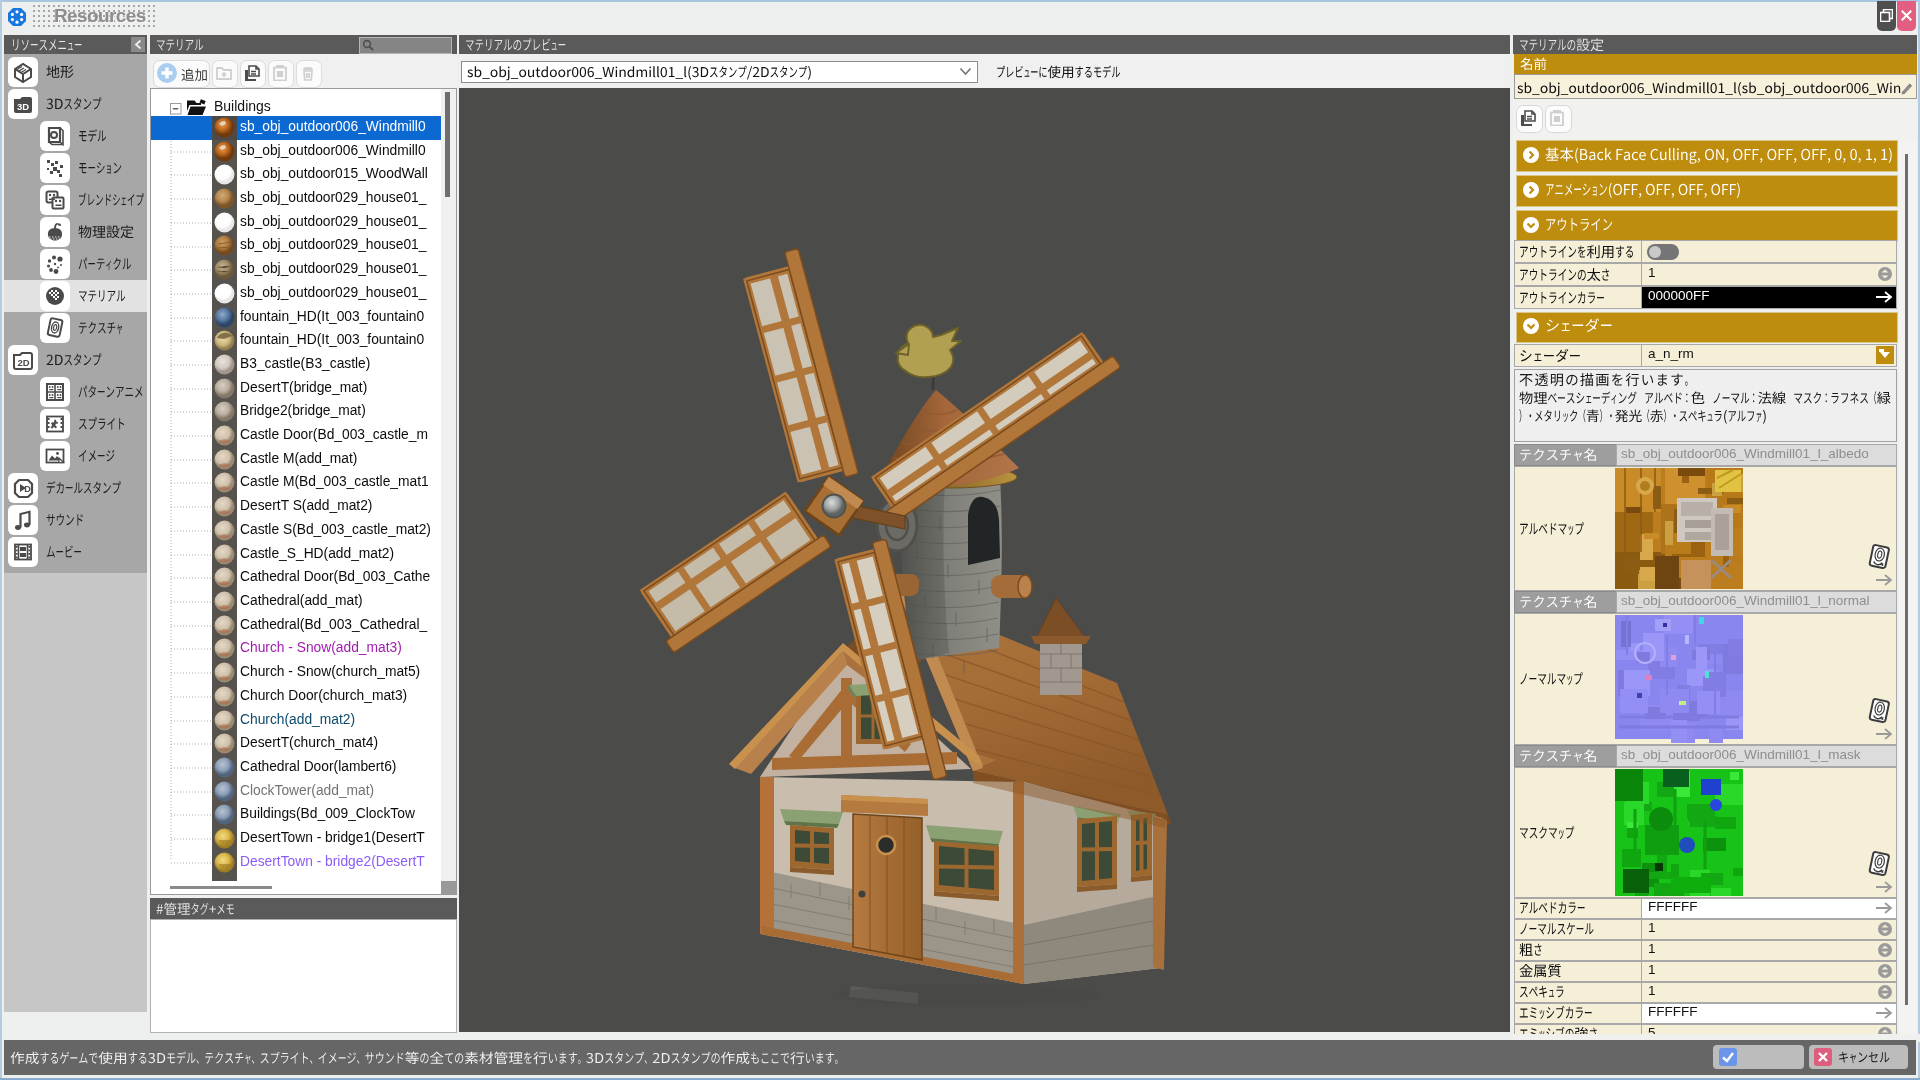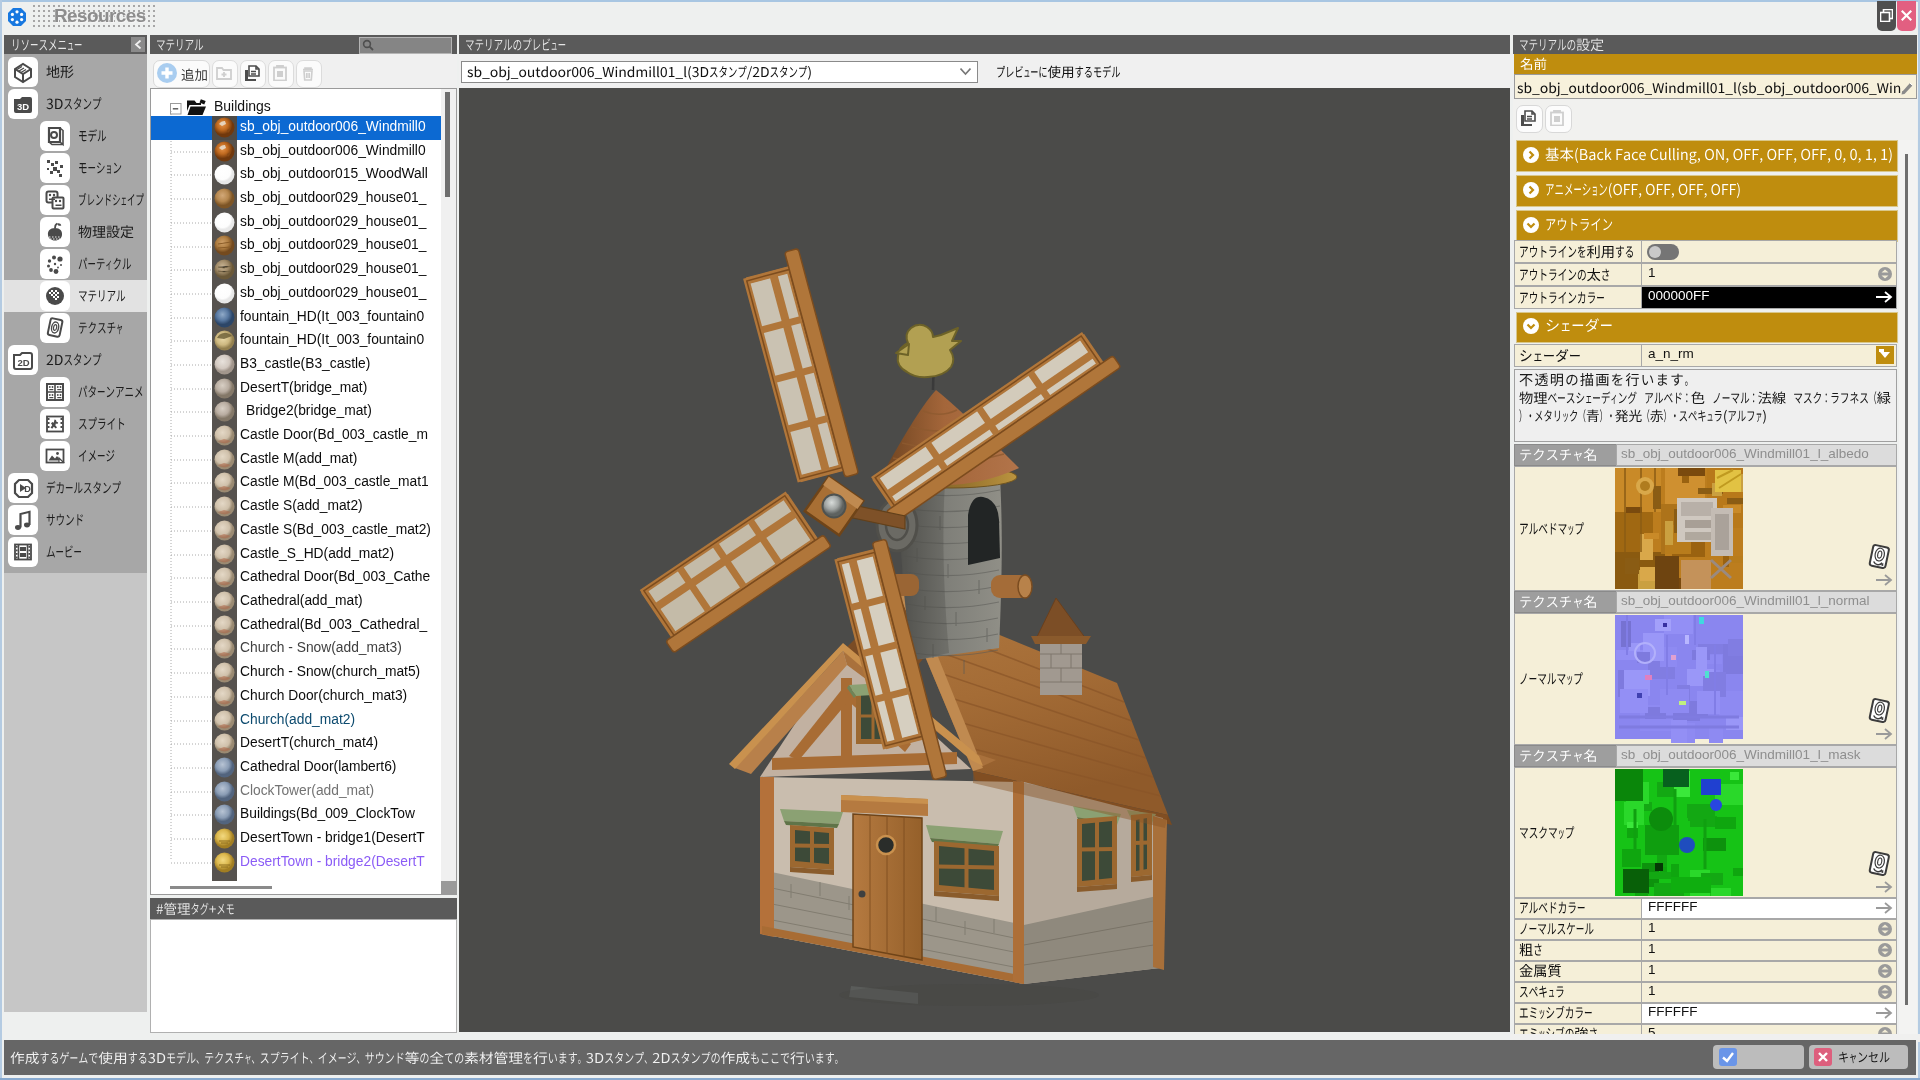--- a/index.html
+++ b/index.html
@@ -607,21 +607,21 @@
     <svg style="position:absolute;left:214px;top:401px;" width="21" height="21" viewBox="0 0 21 21">
       <defs>
         <radialGradient id="s12gr" cx="40%" cy="35%">
           <stop offset="0%" stop-color="#d8cfc4"></stop>
           <stop offset="65%" stop-color="#b8aca0"></stop>
           <stop offset="100%" stop-color="#847868"></stop>
         </radialGradient>
       </defs>
       <circle cx="10.5" cy="10.5" r="10" fill="url(#s12gr)"></circle>
     </svg>
-    <div style="position:absolute;left:246px;top:404px;font:normal 13.8px 'Liberation Sans',sans-serif;color:#0c0c0c;white-space:pre;line-height:13.8px">Bridge2(bridge_mat)</div>
+    <div style="position:absolute;left:240px;top:404px;font:normal 13.8px 'Liberation Sans',sans-serif;color:#0c0c0c;white-space:pre;line-height:13.8px">Bridge2(bridge_mat)</div>
     <svg style="position:absolute;left:214px;top:425px;" width="21" height="21" viewBox="0 0 21 21">
       <defs>
         <radialGradient id="s13bg" cx="40%" cy="35%">
           <stop offset="0%" stop-color="#e4d8c6"></stop>
           <stop offset="70%" stop-color="#cfc0aa"></stop>
           <stop offset="100%" stop-color="#9a8a72"></stop>
         </radialGradient>
       </defs>
       <circle cx="10.5" cy="10.5" r="10" fill="url(#s13bg)"></circle>
       <path d="M4 16a10 10 0 0 0 13 0l-7-2z" fill="#b06848" opacity=".55"></path>
@@ -655,21 +655,21 @@
       <defs>
         <radialGradient id="s16bg" cx="40%" cy="35%">
           <stop offset="0%" stop-color="#e4d8c6"></stop>
           <stop offset="70%" stop-color="#cfc0aa"></stop>
           <stop offset="100%" stop-color="#9a8a72"></stop>
         </radialGradient>
       </defs>
       <circle cx="10.5" cy="10.5" r="10" fill="url(#s16bg)"></circle>
       <path d="M4 16a10 10 0 0 0 13 0l-7-2z" fill="#b06848" opacity=".55"></path>
     </svg>
-    <div style="position:absolute;left:240px;top:499px;font:normal 13.8px 'Liberation Sans',sans-serif;color:#0c0c0c;white-space:pre;line-height:13.8px">Castle S(add_mat2)</div>
+    <div style="position:absolute;left:240px;top:499px;font:normal 13.8px 'Liberation Sans',sans-serif;color:#0c0c0c;white-space:pre;line-height:13.8px">DesertT S(add_mat2)</div>
     <svg style="position:absolute;left:214px;top:520px;" width="21" height="21" viewBox="0 0 21 21">
       <defs>
         <radialGradient id="s17bg" cx="40%" cy="35%">
           <stop offset="0%" stop-color="#e4d8c6"></stop>
           <stop offset="70%" stop-color="#cfc0aa"></stop>
           <stop offset="100%" stop-color="#9a8a72"></stop>
         </radialGradient>
       </defs>
       <circle cx="10.5" cy="10.5" r="10" fill="url(#s17bg)"></circle>
       <path d="M4 16a10 10 0 0 0 13 0l-7-2z" fill="#b06848" opacity=".55"></path>
@@ -727,21 +727,21 @@
       <defs>
         <radialGradient id="s22bg" cx="40%" cy="35%">
           <stop offset="0%" stop-color="#e4d8c6"></stop>
           <stop offset="70%" stop-color="#cfc0aa"></stop>
           <stop offset="100%" stop-color="#9a8a72"></stop>
         </radialGradient>
       </defs>
       <circle cx="10.5" cy="10.5" r="10" fill="url(#s22bg)"></circle>
       <path d="M4 16a10 10 0 0 0 13 0l-7-2z" fill="#b06848" opacity=".55"></path>
     </svg>
-    <div style="position:absolute;left:240px;top:641px;font:normal 13.8px 'Liberation Sans',sans-serif;color:#404040;white-space:pre;line-height:13.8px">Church - Snow(add_mat3)</div>
+    <div style="position:absolute;left:240px;top:641px;font:normal 13.8px 'Liberation Sans',sans-serif;color:#a21caf;white-space:pre;line-height:13.8px">Church - Snow(add_mat3)</div>
     <svg style="position:absolute;left:214px;top:662px;" width="21" height="21" viewBox="0 0 21 21">
       <defs>
         <radialGradient id="s23bg" cx="40%" cy="35%">
           <stop offset="0%" stop-color="#e4d8c6"></stop>
           <stop offset="70%" stop-color="#cfc0aa"></stop>
           <stop offset="100%" stop-color="#9a8a72"></stop>
         </radialGradient>
       </defs>
       <circle cx="10.5" cy="10.5" r="10" fill="url(#s23bg)"></circle>
       <path d="M4 16a10 10 0 0 0 13 0l-7-2z" fill="#b06848" opacity=".55"></path>

